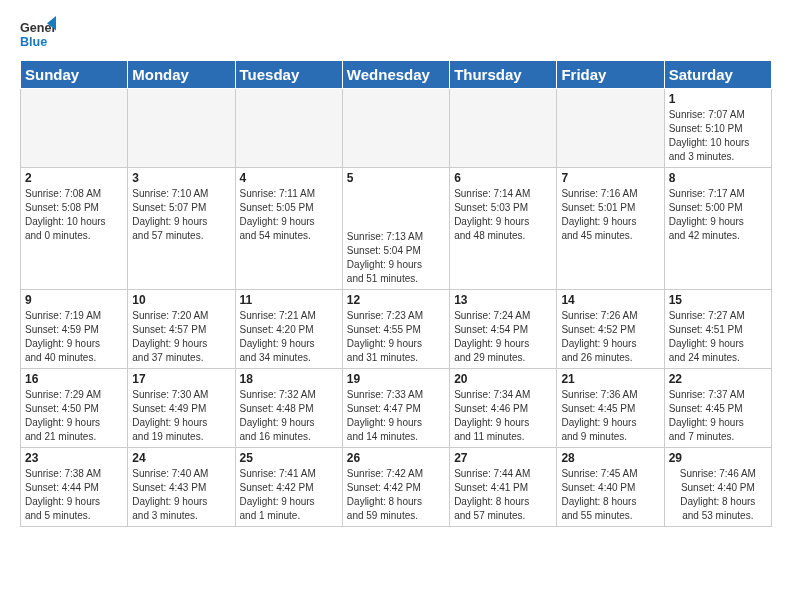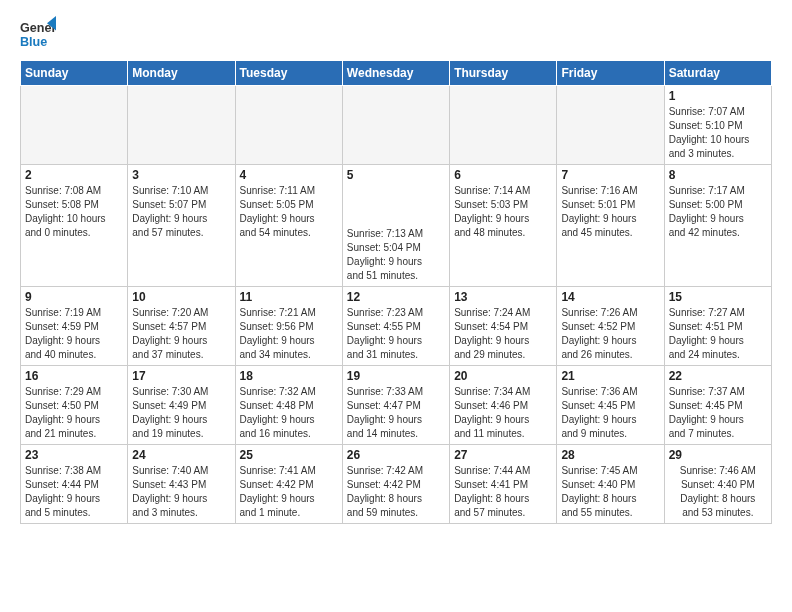--- a/index.html
+++ b/index.html
@@ -45,21 +45,21 @@
       color: #444;
     }
     .calendar {
       width: 100%;
       border-collapse: collapse;
       table-layout: fixed;
     }
     .calendar th {
       background: #2a6db5;
       color: #fff;
-      font-size: 12px;
+      font-size: 15px;
       font-weight: bold;
       padding: 5px 4px;
       text-align: left;
       border: 1px solid #fff;
     }
     .calendar td {
       border: 1px solid #ccc;
       vertical-align: top;
       padding: 3px 4px;
       font-size: 9.5px;
@@ -194,21 +194,21 @@
           <td>
             <span class="day-number">10</span>
             <div class="day-info" style="white-space: pre-line;">Sunrise: 7:20 AM
 Sunset: 4:57 PM
 Daylight: 9 hours
 and 37 minutes.</div>
           </td>
           <td>
             <span class="day-number">11</span>
             <div class="day-info" style="white-space: pre-line;">Sunrise: 7:21 AM
-Sunset: 9:56 PM
+Sunset: 4:20 PM
 Daylight: 9 hours
 and 34 minutes.</div>
           </td>
           <td>
             <span class="day-number">12</span>
             <div class="day-info" style="white-space: pre-line;">Sunrise: 7:23 AM
 Sunset: 4:55 PM
 Daylight: 9 hours
 and 31 minutes.</div>
           </td>

